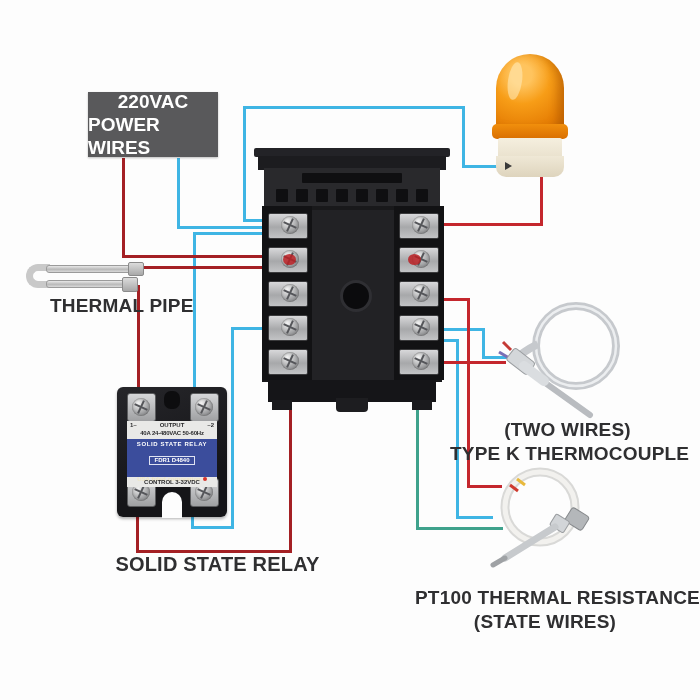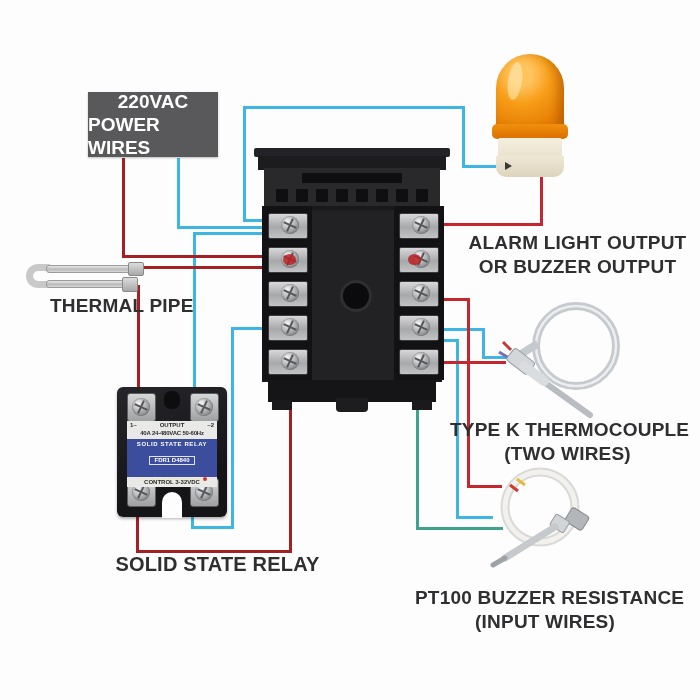--- a/index.html
+++ b/index.html
@@ -267,26 +267,22 @@
     <path d="M62 24 L70 30" stroke="#e8b93c" stroke-width="3"></path>
     <path d="M118 57 C 122 60, 124 62, 126 65" fill="none" stroke="#f2f1ee" stroke-width="5"></path>
     <rect x="112" y="56" width="20" height="16" rx="3" transform="rotate(32 122 64)" fill="#b4b7ba" stroke="#85888b"></rect>
     <rect x="97" y="62" width="16" height="13" rx="2" transform="rotate(32 105 68)" fill="#d2d5d8" stroke="#9a9da0"></rect>
     <path d="M100 72 L50 103" stroke="#c7cacd" stroke-width="7" stroke-linecap="round"></path>
     <path d="M50 103 L38 110" stroke="#9fa2a5" stroke-width="5" stroke-linecap="round"></path>
   </svg>
 
   <div class="lbl" style="left:50px;top:294px;">THERMAL PIPE</div>
   <div class="lbl" style="left:115px;top:552px;width:205px;font-size:20px;">SOLID STATE RELAY</div>
-  <div class="lbl" style="left:455px;top:231px;width:245px;">
-    <div>ALARM LIGHT OUTPUT</div>
-    <div>OR BUZZER OUTPUT</div>
-  </div>
   <div class="lbl" style="left:450px;top:418px;width:235px;">
+    <div>(TWO WIRES)</div>
     <div>TYPE K THERMOCOUPLE</div>
-    <div>(TWO WIRES)</div>
   </div>
   <div class="lbl" style="left:415px;top:586px;width:260px;">
-    <div>PT100 BUZZER RESISTANCE</div>
-    <div>(INPUT WIRES)</div>
+    <div>PT100 THERMAL RESISTANCE</div>
+    <div>(STATE WIRES)</div>
   </div>
 
 </div>
 
 </body></html>

